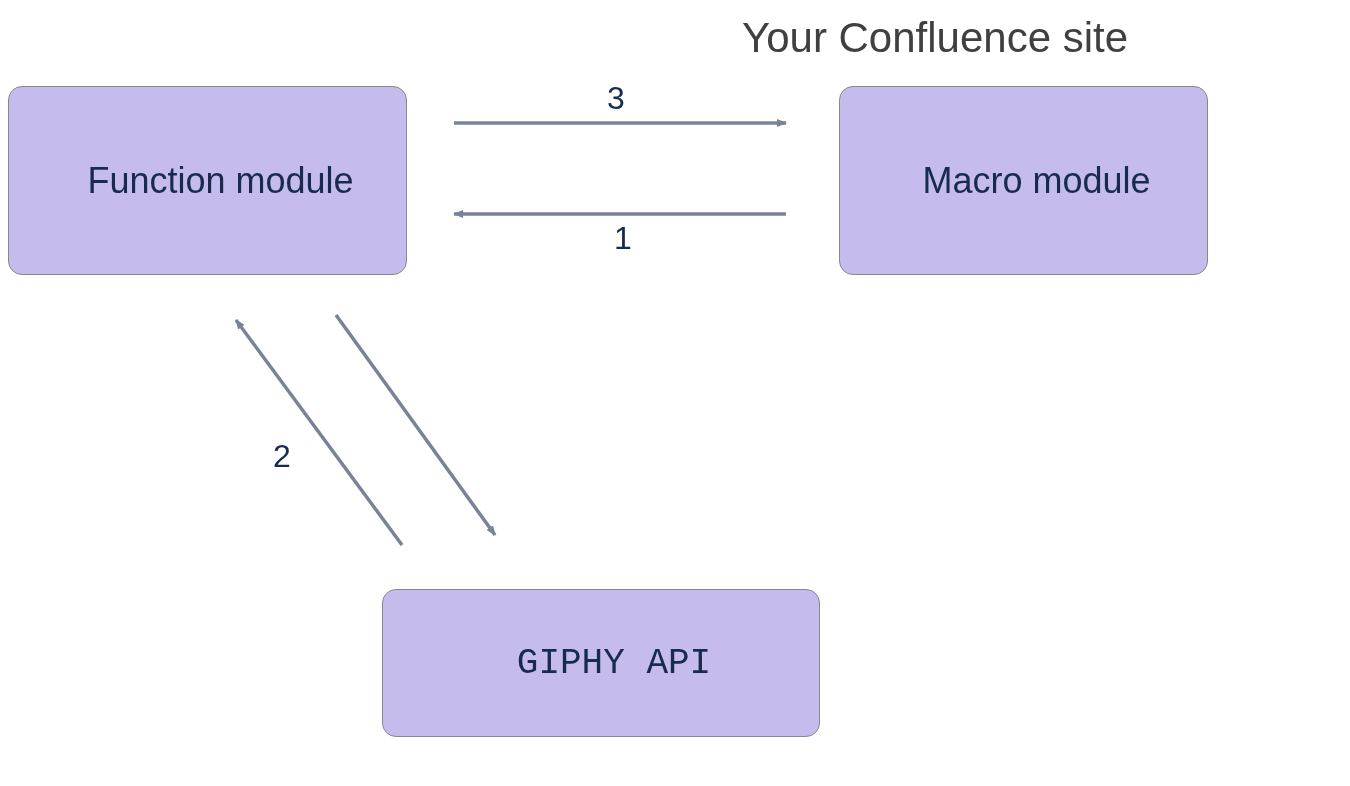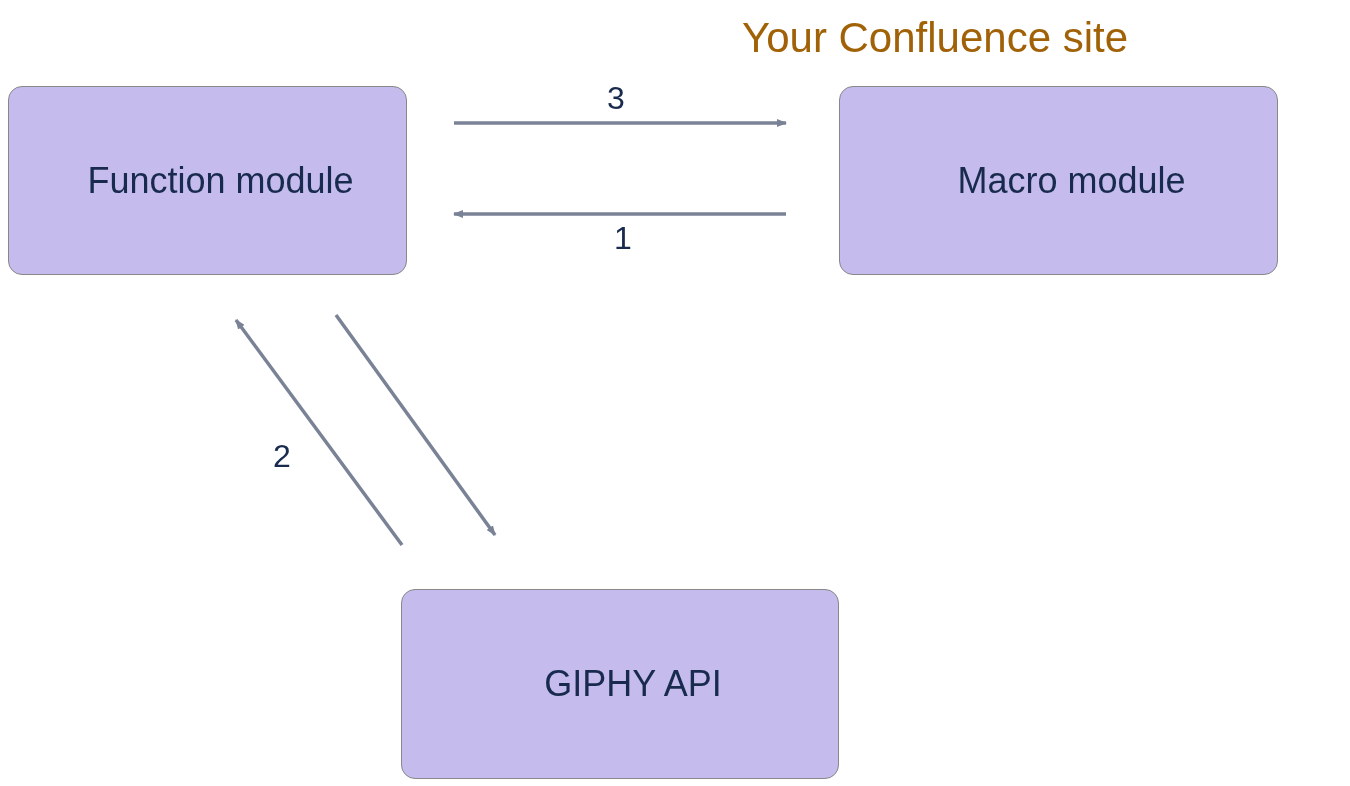--- a/index.html
+++ b/index.html
@@ -27,21 +27,21 @@
       display: flex;
       align-items: center;
       justify-content: center;
       color: #182a4d;
       font-size: 36px;
       font-weight: 400;
       padding-left: 26px;
     }
     .title {
       position: absolute;
-      color: #a16207;
+      color: #404040;
       font-size: 42px;
       font-weight: 400;
     }
     .edge-label {
       position: absolute;
       color: #182a4d;
       font-size: 32px;
       font-weight: 400;
       text-align: center;
     }
@@ -58,25 +58,25 @@
 <body>
 
 <div class="canvas">
 
   <div class="title" style="left:742px; top:14px;">Your Confluence site</div>
 
   <div class="node" style="left:8px; top:86px; width:399px; height:189px;">
     <span>Function module</span>
   </div>
 
-  <div class="node" style="left:839px; top:86px; width:439px; height:189px;">
+  <div class="node" style="left:839px; top:86px; width:369px; height:189px;">
     <span>Macro module</span>
   </div>
 
-  <div class="node" style="left:401px; top:589px; width:438px; height:190px;">
+  <div class="node" style="left:382px; top:589px; width:438px; height:148px;font-family:Liberation Mono, monospace;">
     <span>GIPHY API</span>
   </div>
 
   <div class="edge-label" style="left:607px; top:80px;">3</div>
 
   <div class="edge-label" style="left:614px; top:220px;">1</div>
 
   <div class="edge-label" style="left:273px; top:438px;">2</div>
 
   <svg class="arrows" viewBox="0 0 1350 786">

